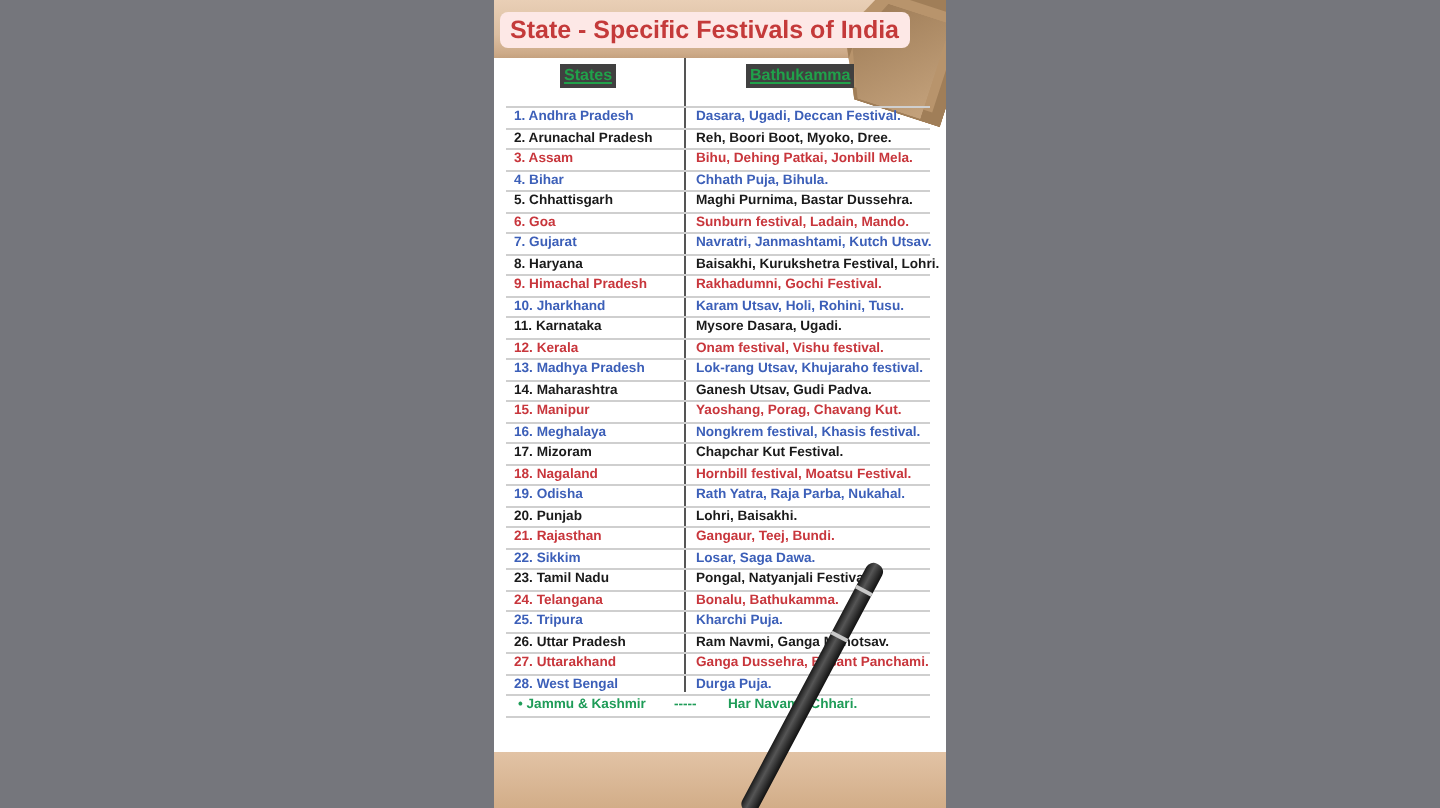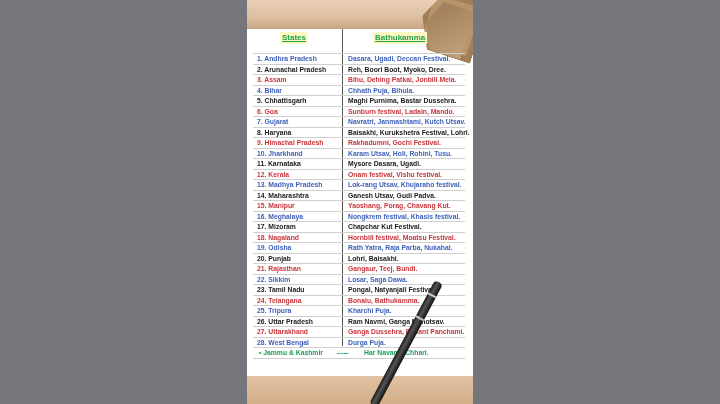--- a/index.html
+++ b/index.html
@@ -42,21 +42,21 @@
     position: absolute; right: 4px; top: 4px; width: 44px; height: 50px;
     background: linear-gradient(135deg,#9c7a55,#c4a27c);
     transform: rotate(18deg);
     clip-path: polygon(25% 0, 100% 0, 100% 100%, 25% 100%, 0 50%);
   }
   .vline {
     position: absolute; left: 95px; top: 29px; width: 1px; height: 317px; background: #555;
   }
   .hdr {
     position: absolute; top: 32px; height: 12px; padding: 0 2px;
-    background: #fef9c3; color: #20a14a; font-weight: bold; font-size: 8px;
+    background: #404040; color: #20a14a; font-weight: bold; font-size: 8px;
     text-decoration: underline; line-height: 12px;
   }
   .hdr-states { left: 33px; }
   .hdr-fest { left: 126px; }
   .hline {
     position: absolute; left: 6px; width: 212px; height: 1px; background: #cfcfcf;
   }
   .row {
     position: absolute; left: 0; width: 226px; height: 10.5px;
     font-size: 6.8px; font-weight: bold; line-height: 10.5px; white-space: nowrap;
@@ -80,20 +80,21 @@
 </style>
 </head>
 <body>
 
 <div class="card">
   <div class="wood-top"></div>
   <div class="paper"></div>
   <div class="wood-bottom"></div>
   <div class="holder"></div>
   <div class="holder-inner"></div>
+  <div class="title">State - Specific Festivals of India</div>
   <div class="vline"></div>
   <div class="hdr hdr-states">States</div>
   <div class="hdr hdr-fest">Bathukamma</div>
   <div id="rows">
       <div class="hline" style="top: 53px;"></div>
       <div class="row c-blue" style="top: 54px;">
         <span class="st">1. Andhra Pradesh</span>
         <span class="fe">Dasara, Ugadi, Deccan Festival.</span>
       </div>
       <div class="hline" style="top: 63.5px;"></div>

